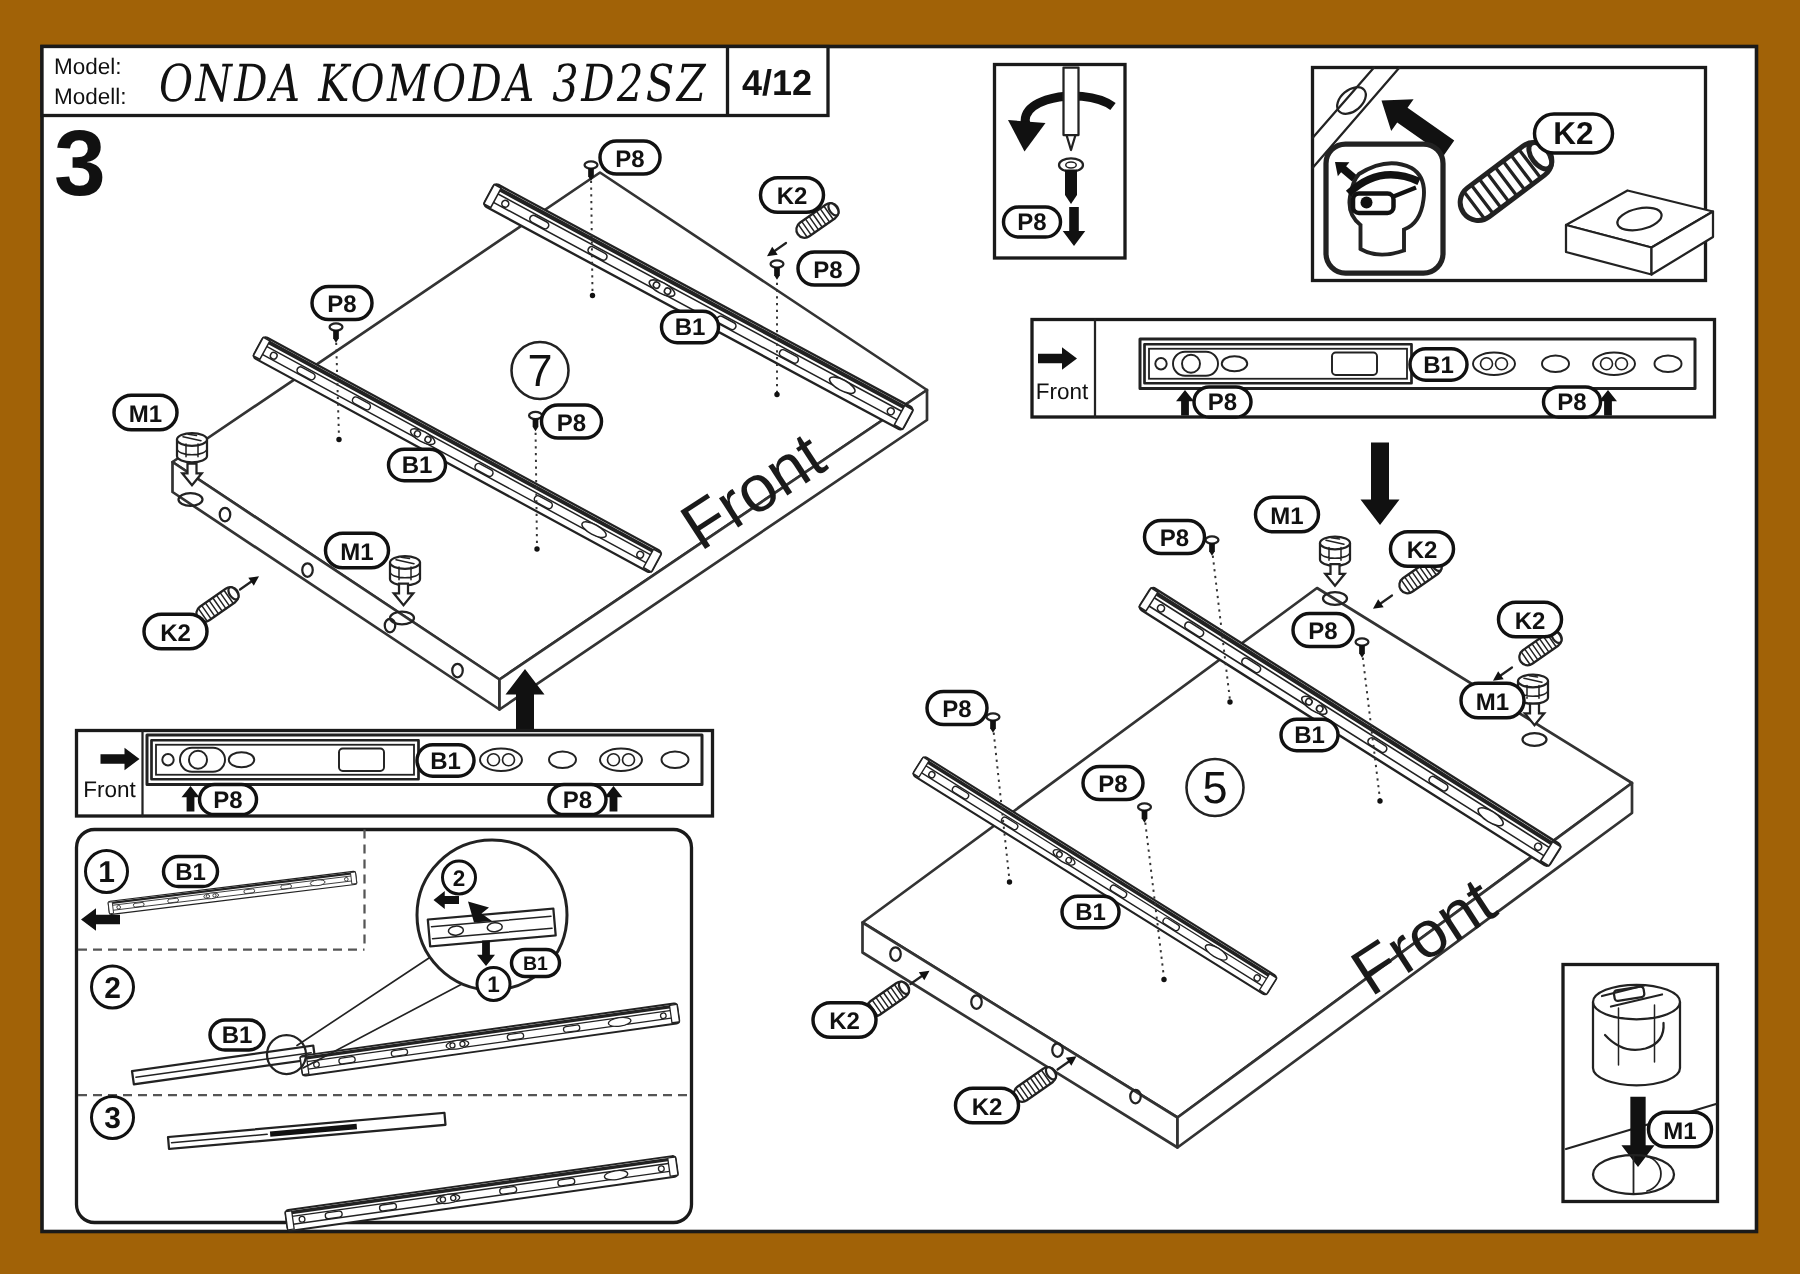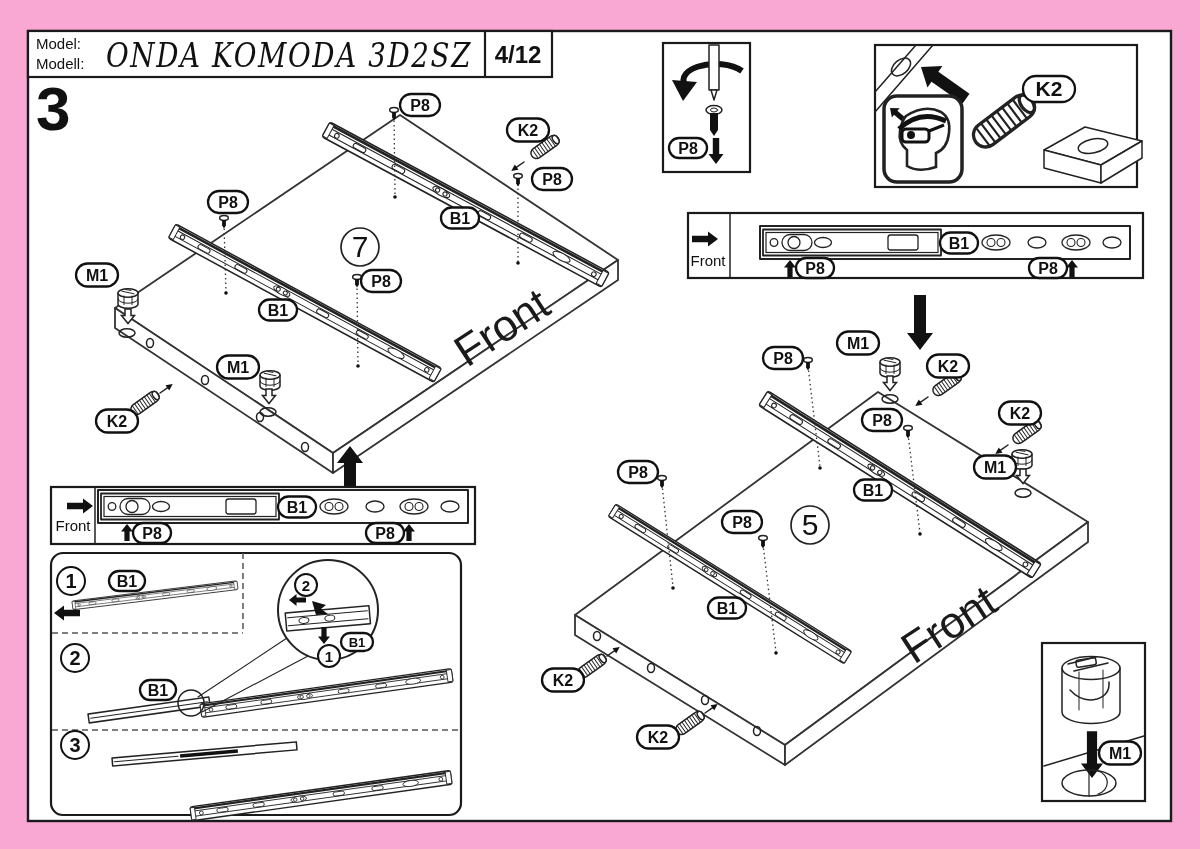--- a/index.html
+++ b/index.html
@@ -1,16 +1,16 @@
 <!DOCTYPE html>
 <html><head>
 <meta charset="utf-8">
 <style>
   html,body{margin:0;padding:0;background:#fff}
-  #sheet{position:relative;width:1200px;height:849px;background:#f9a8d4;overflow:hidden}
+  #sheet{position:relative;width:1200px;height:849px;background:#a16207;overflow:hidden}
   svg{position:absolute;inset:0}
   .w{fill:#fff;stroke:#222;stroke-width:1.5;stroke-linejoin:round}
   .k{fill:none;stroke:#222;stroke-width:1.5;stroke-linecap:round}
   .thick{stroke-width:2.6}
   .kk{fill:#111;stroke:none}
   .board{fill:#fff;stroke:#333;stroke-width:1.8;stroke-linejoin:round}
   .box{fill:#fff;stroke:#1a1a1a;stroke-width:2.2}
   .pill rect{fill:#fff;stroke:#111;stroke-width:2.3}
   .pill text{font:700 16px "Liberation Sans",sans-serif;fill:#111;text-anchor:middle}
   .pill-lg text{font:700 21px "Liberation Sans",sans-serif}

